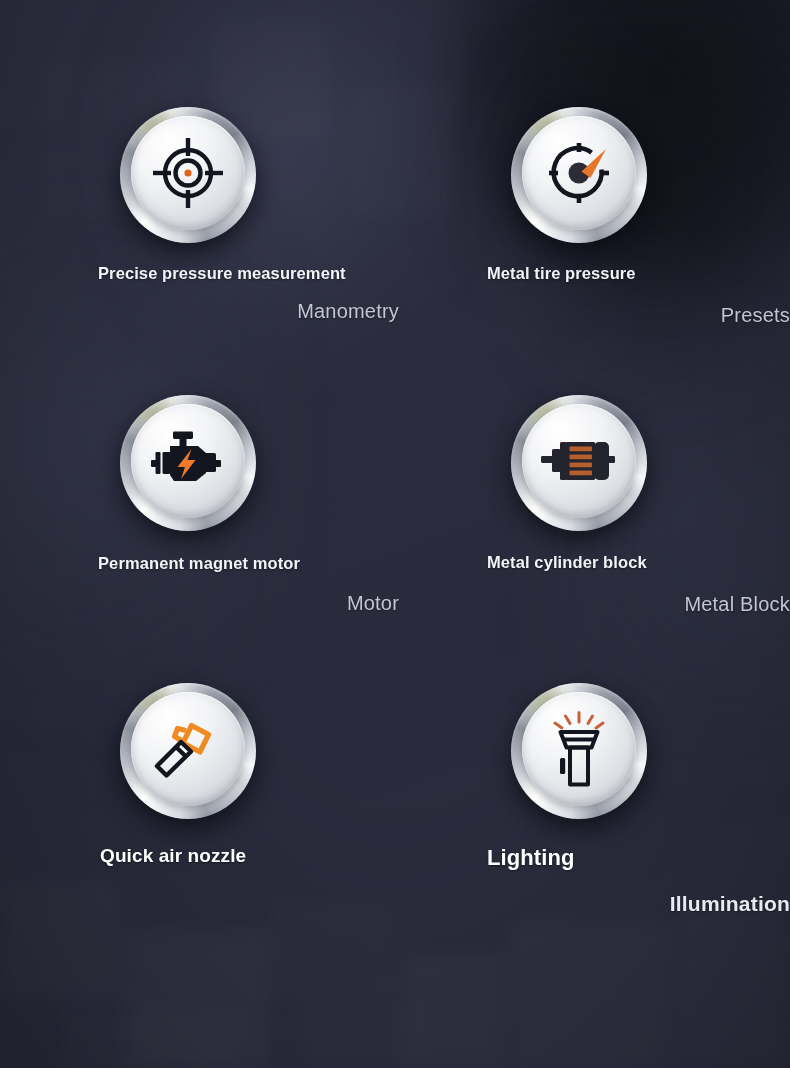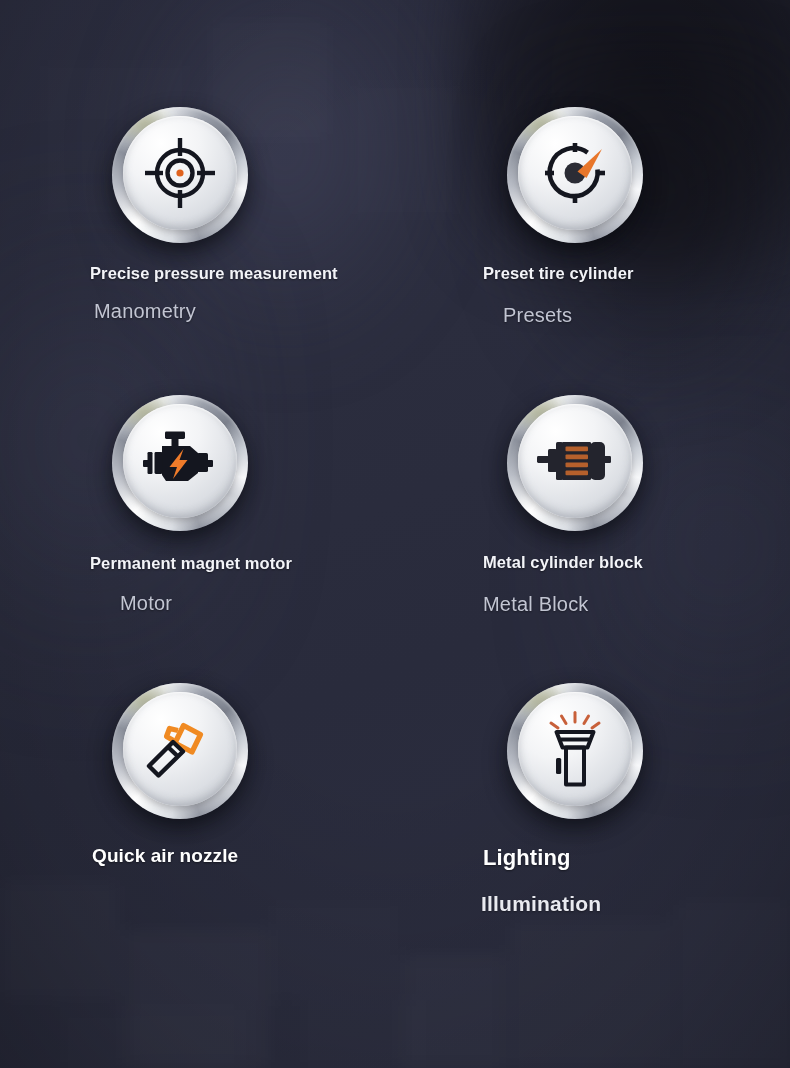--- a/index.html
+++ b/index.html
@@ -79,21 +79,21 @@
       radial-gradient(ellipse at 50% 42%, rgba(0,0,0,0) 38%, rgba(0,0,0,0.13) 78%, rgba(0,0,0,0.26) 100%);
   }
 
   
   #feature-grid {
     position: absolute;
     inset: 0;
     display: grid;
     grid-template-columns: 1fr 1fr;
     grid-template-rows: 290px 288px 300px;
-    padding: 105px 0 0 0;
+    padding: 105px 0 0 8px;
   }
   .feature-cell {
     position: relative;
     padding-left: 66px;
   }
   .feature-cell.col-right { padding-left: 66px; }
 
   
   .btn-wrap {
     position: relative;
@@ -183,20 +183,21 @@
     letter-spacing: 0.1px;
     text-shadow: 0 1px 2px rgba(0,0,0,0.45);
   }
   .feature-sub {
     margin-top: 22px;
     color: #c2c5d2;
     font-size: 20px;
     font-weight: normal;
     letter-spacing: 0.2px;
     text-shadow: 0 1px 2px rgba(0,0,0,0.40);
+    text-align: right;
   }
 
   
   .cell-0 .btn-wrap { margin-left: 46px; margin-top: 2px; }
   .cell-0 .label-block { margin-left: 16px; margin-top: 20px; }
   .cell-0 .feature-sub { margin-top: 16px; margin-left: 4px; }
 
   .cell-1 .btn-wrap { margin-left: 46px; margin-top: 2px; }
   .cell-1 .label-block { margin-left: 14px; margin-top: 20px; }
   .cell-1 .feature-sub { margin-top: 20px; margin-left: 20px; }
@@ -295,21 +296,21 @@
               <line x1="4" y1="34" x2="13" y2="34"></line>
               <line x1="55" y1="34" x2="64" y2="34"></line>
             </g>
             <circle cx="34" cy="34" r="10.5" fill="#2b2c35"></circle>
             <path d="M 36.5 32.5 L 61 10 L 45.5 39 Z" fill="#e8762a"></path>
           </svg>
         </span>
       </div>
     </div>
     <div class="label-block">
-      <div class="feature-title">Preset tire cylinder</div>
+      <div class="feature-title">Metal tire pressure</div>
       <div class="feature-sub">Presets</div>
     </div>
   </div>
 
   <div class="feature-cell cell-2">
     <div class="btn-wrap">
       <div class="btn-shadow"></div>
       <div class="chrome-btn">
         <div class="chrome-rim-light"></div>
       </div>

